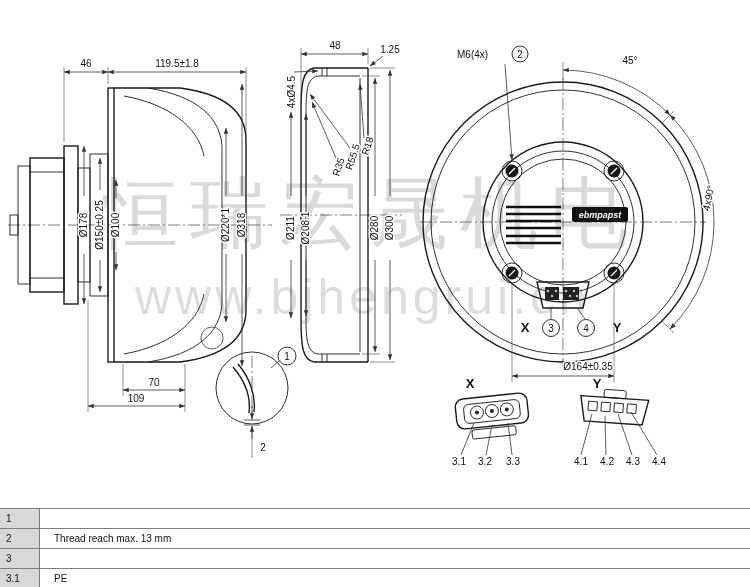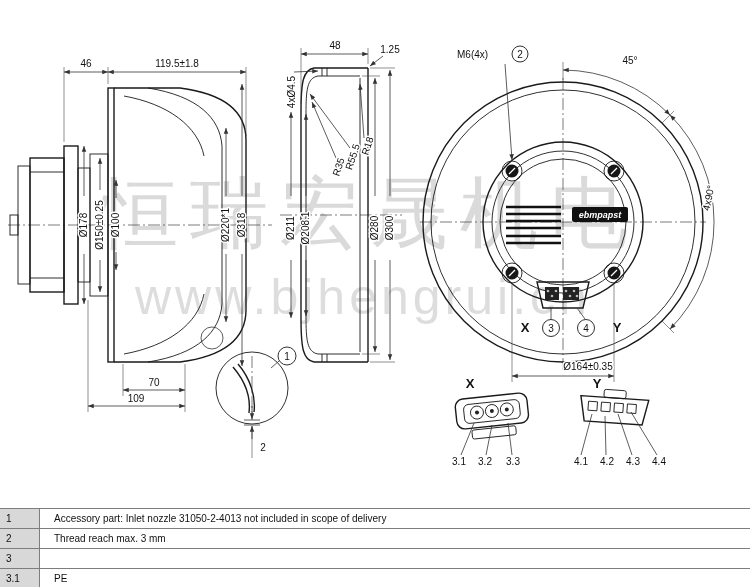--- a/index.html
+++ b/index.html
@@ -282,25 +282,24 @@
       <text class="dt" x="581" y="465">4.1</text>
       <text class="dt" x="607" y="465">4.2</text>
       <text class="dt" x="633" y="465">4.3</text>
       <text class="dt" x="659" y="465">4.4</text>
     </g>
   </svg>
 
   <div class="ntable">
     <div class="trow">
       <div class="tno">1</div>
-      <div class="ttext">Accessory part: Inlet nozzle 31050-2-4013 not included in scope of delivery</div>
     </div>
     <div class="trow">
       <div class="tno">2</div>
-      <div class="ttext">Thread reach max. 3 mm</div>
+      <div class="ttext">Thread reach max. 13 mm</div>
     </div>
     <div class="trow">
       <div class="tno">3</div>
     </div>
     <div class="trow">
       <div class="tno">3.1</div>
       <div class="ttext">PE</div>
     </div>
   </div>
 

